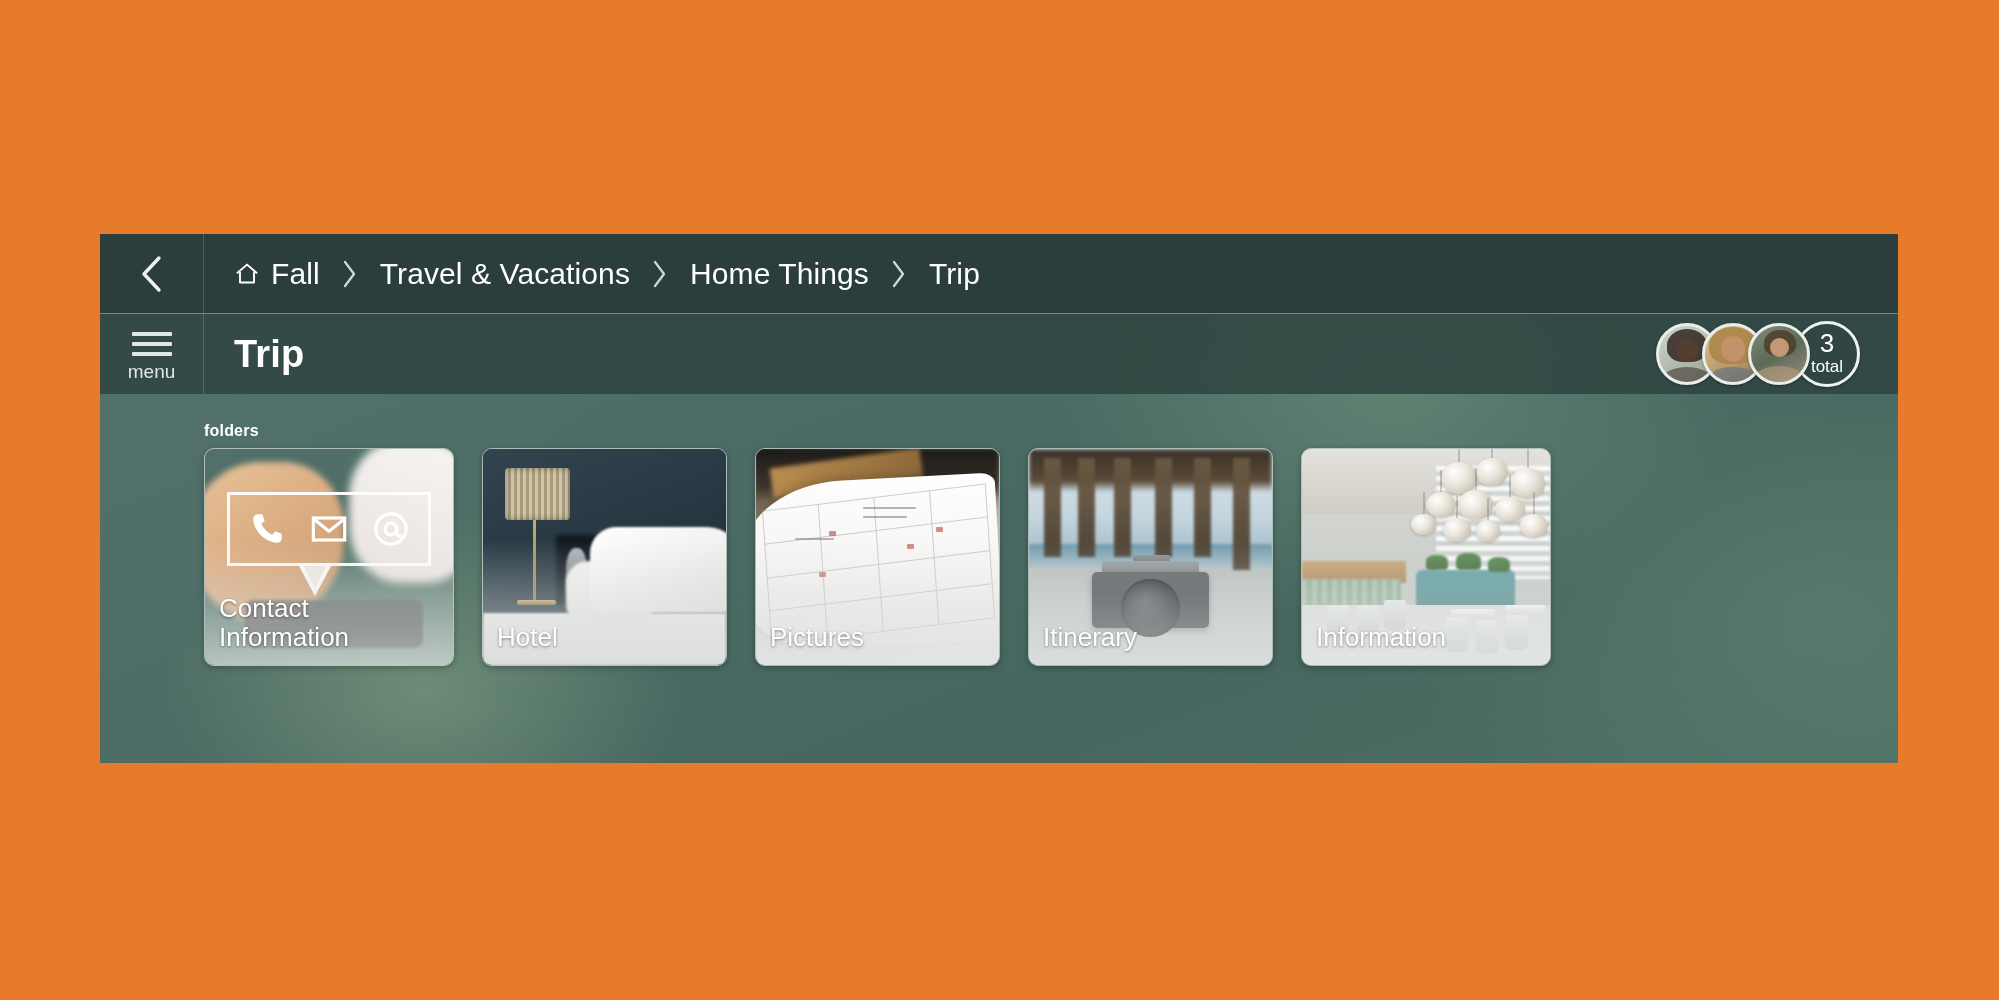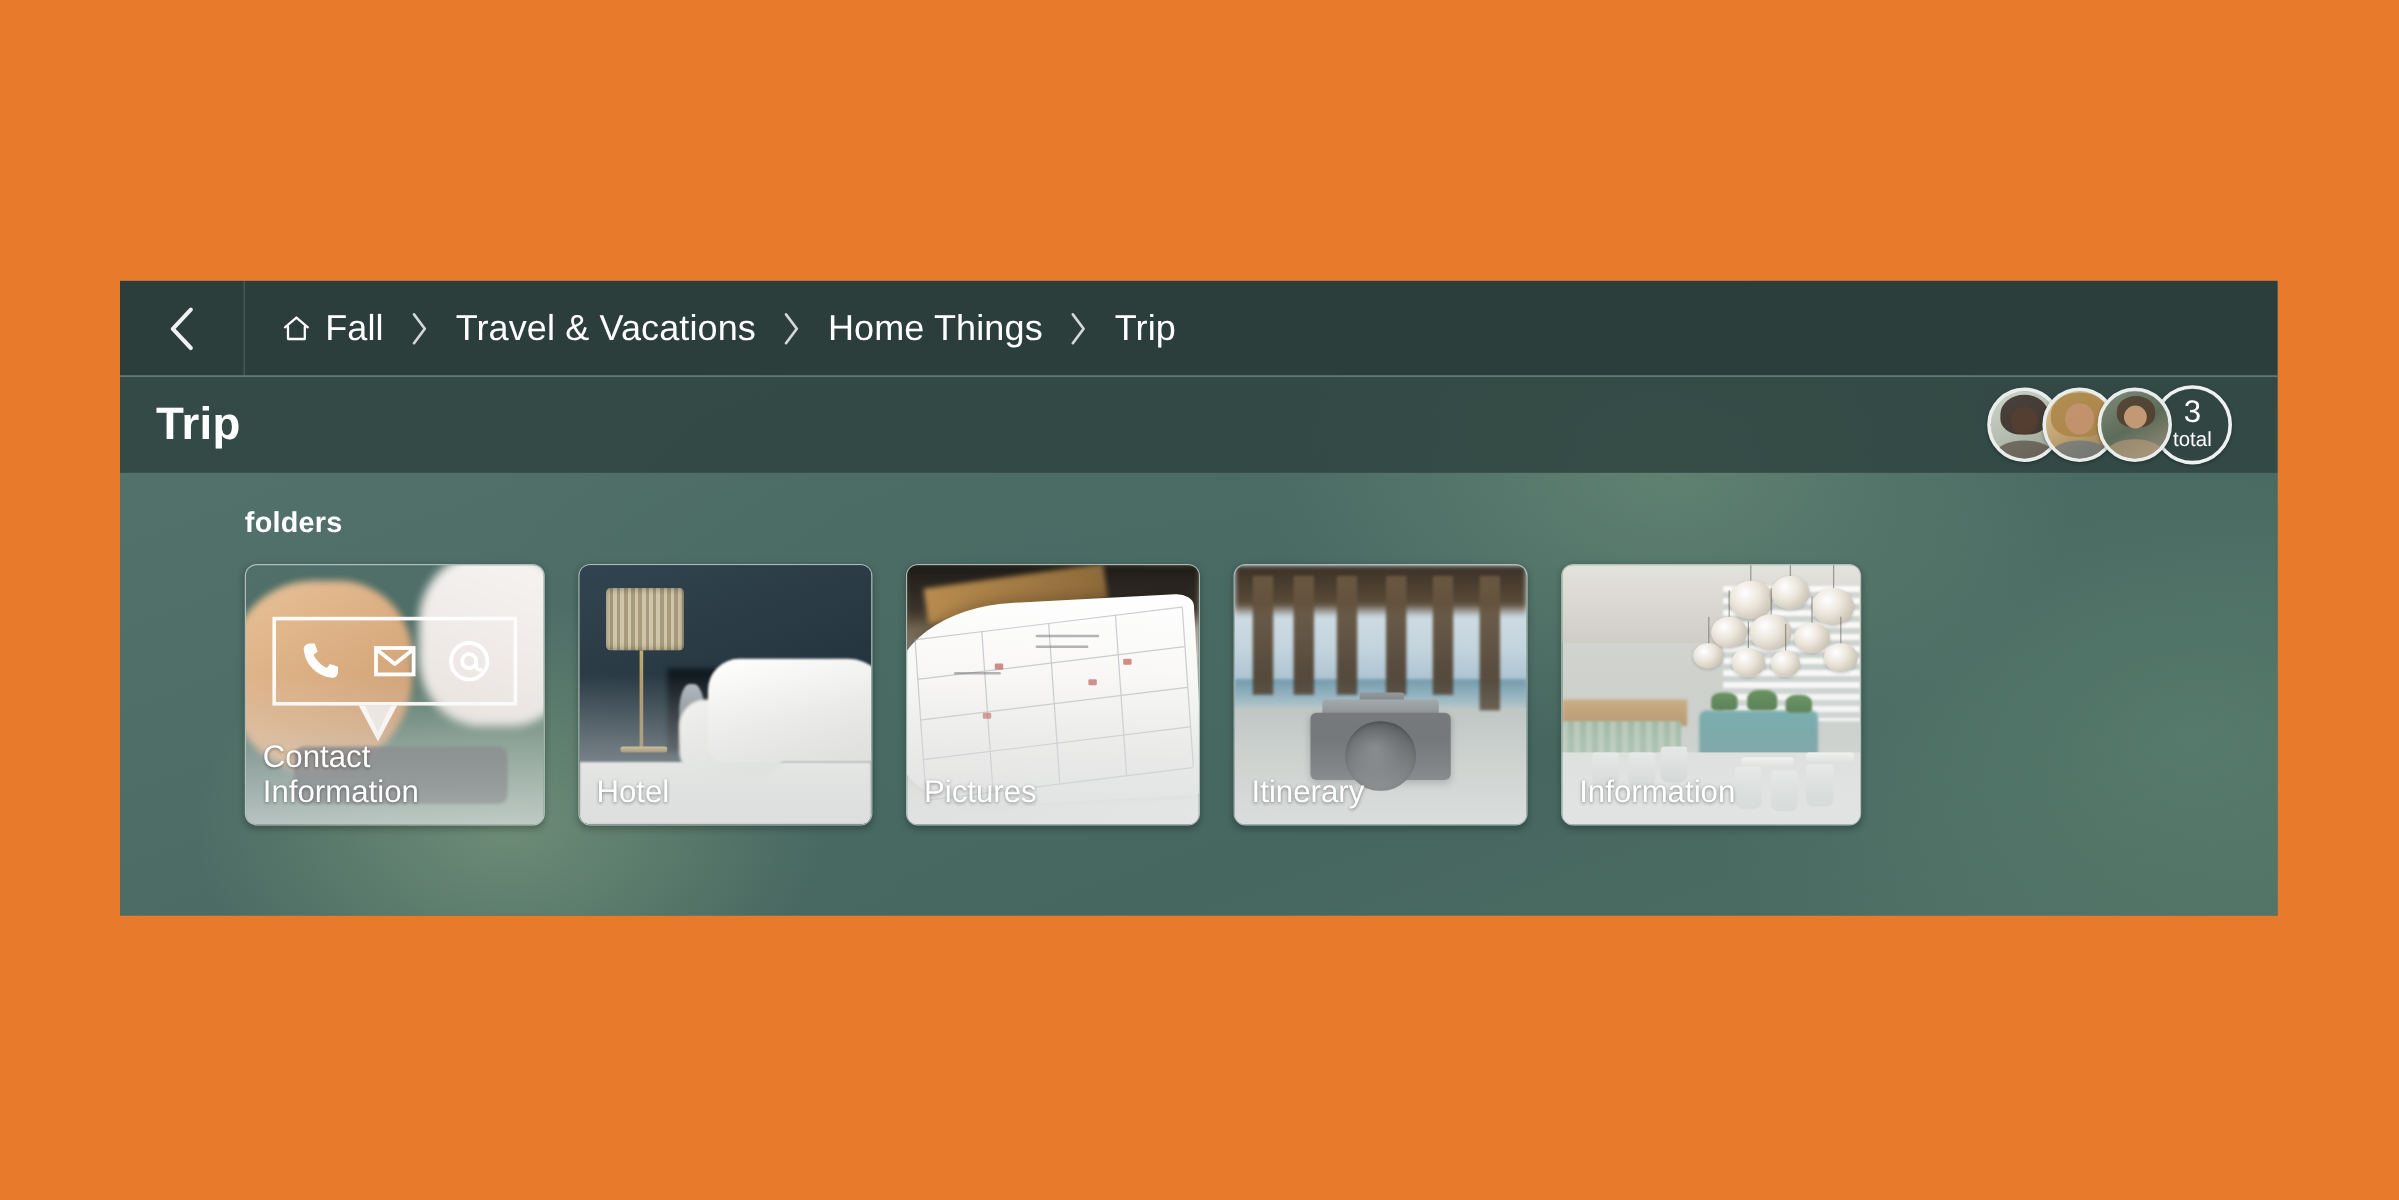--- a/index.html
+++ b/index.html
@@ -204,24 +204,24 @@
   .content {
     position: absolute;
     left: 0; top: 160px;
     right: 0; bottom: 0;
     padding: 28px 0 0 104px;
     z-index: 2;
   }
 
   .section-label {
     color: #ffffff;
-    font-size: 24px;
+    font-size: 16px;
     font-weight: bold;
     letter-spacing: .2px;
-    margin-bottom: 20px;
+    margin-bottom: 8px;
   }
 
   .card-row {
     display: flex;
     gap: 28px;
     align-items: flex-start;
   }
 
   .folder-card {
     position: relative;
@@ -637,20 +637,28 @@
 
       <div class="crumb">
         <span>Trip</span>
       </div>
 
     </div>
   </div>
 
   <div class="title-bar">
 
+    <div class="menu-button">
+      <span class="menu-bars">
+        <span></span>
+          <span></span>
+          <span></span>
+      </span>
+      <span class="menu-label">menu</span>
+    </div>
 
     <div class="page-title">Trip</div>
 
     <div class="avatar-group">
 
       <div class="avatar av-1">
         <span class="av-hair" style="left:14%;top:6%;width:72%;height:58%;"></span>
         <span class="av-face" style="left:30%;top:24%;width:40%;height:40%;"></span>
         <span class="av-body" style="bottom:-16%;width:86%;height:42%;"></span>
       </div>

